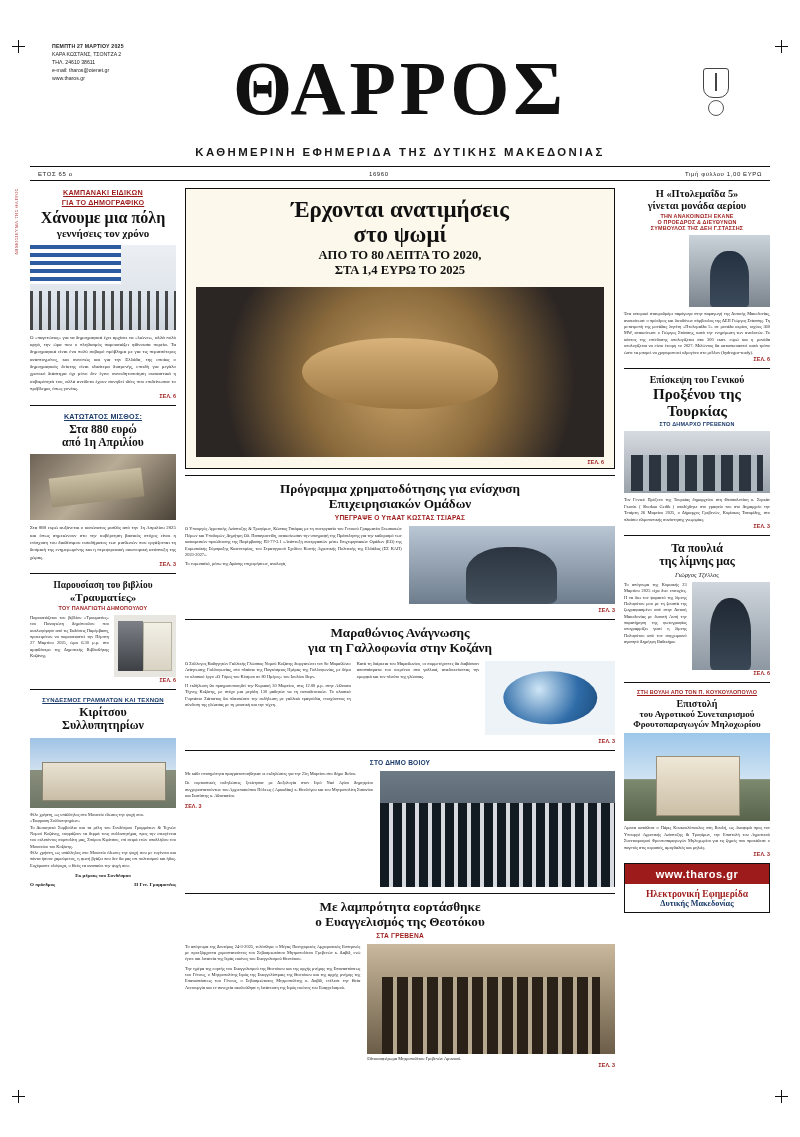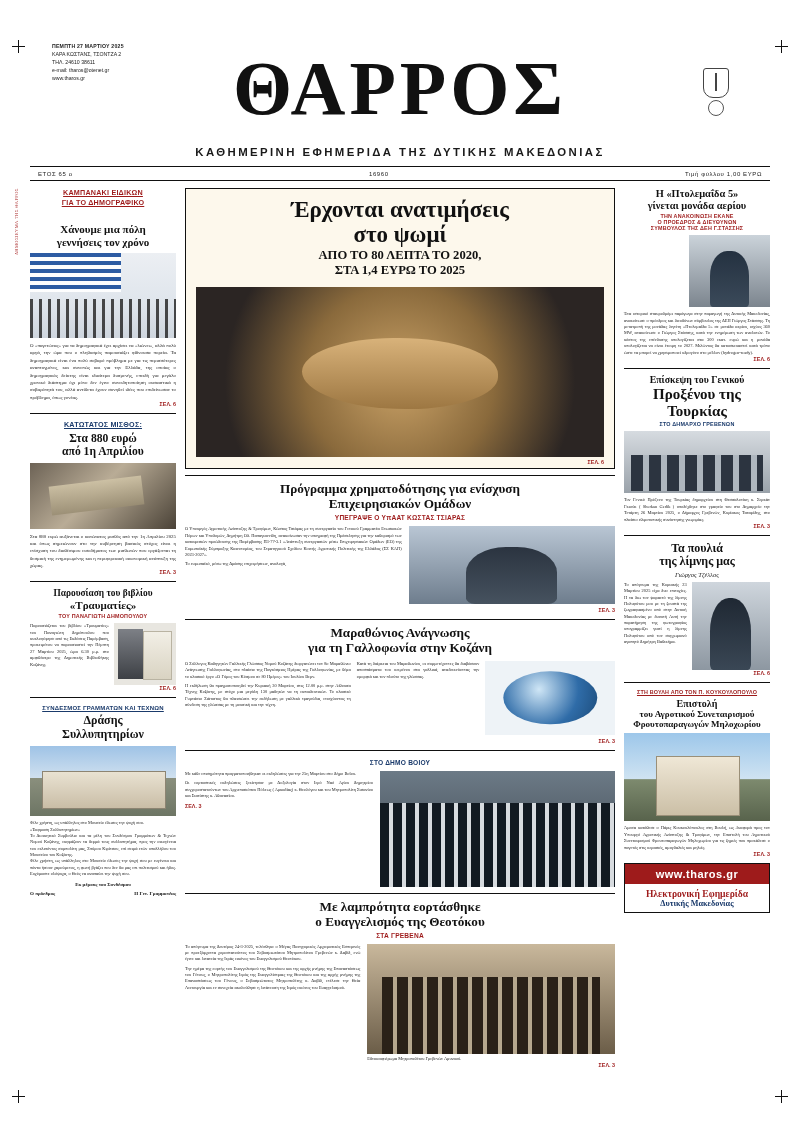--- a/index.html
+++ b/index.html
@@ -260,21 +260,21 @@
   </div>
   <div class="rule-thin"></div>
 
   <div class="grid">
 
     <div class="col">
 
       <div>
         <div class="kicker red">ΚΑΜΠΑΝΑΚΙ ΕΙΔΙΚΩΝ</div>
         <div class="kicker red">ΓΙΑ ΤΟ ΔΗΜΟΓΡΑΦΙΚΟ</div>
-        <div class="ttl-serif" style="font-size:11px;margin-top:16px;">Χάνουμε μια πόλη</div>
+        <div class="ttl-serif" style="font-size:16px;margin-top:2px;">Χάνουμε μια πόλη</div>
         <div class="ttl-serif" style="font-size:11px;">γεννήσεις τον χρόνο</div>
         <div class="ph art-flag" style="height:85px;margin-top:5px;"></div>
         <div class="body-sm" style="margin-top:4px;">Ο «παγετώνας» για τα δημογραφικά έχει αρχίσει να «λιώνει», αλλά πολύ αργά, την ώρα που ο πληθυσμός παρουσιάζει φθίνουσα πορεία. Τα δημογραφικά είναι ένα πολύ σοβαρό πρόβλημα με για τις περισσότερες αναπτυγμένες, και συνεπώς και για την Ελλάδα, της οποίας ο δημογραφικός δείκτης είναι ιδιαίτερα δυσμενής, επειδή για μεγάλο χρονικό διάστημα όχι μόνο δεν έγινε συνειδητοποίηση ουσιαστικά η σοβαρότητά του, αλλά αντίθετα έχουν συνηθεί ιδέες που επιδείνωσαν το πρόβλημα, όπως γονέας.</div>
         <div class="sel">ΣΕΛ. 6</div>
       </div>
 
       <div class="divider"></div>
 
       <div>
         <div class="kicker" style="text-align:center;">ΚΑΤΩΤΑΤΟΣ ΜΙΣΘΟΣ:</div>
@@ -295,21 +295,21 @@
           <div class="body-xs" style="flex:1;">Παρουσιάζεται του βιβλίου «Τραυματίες» του Παναγιώτη Δημόπουλου που κυκλοφόρησε από τις Εκδόσεις Παρέμβαση, προκειμένου να παρουσιαστεί την Πέμπτη 27 Μαρτίου 2025, ώρα 6.30 μ.μ. στο αμφιθέατρο της Δημοτικής Βιβλιοθήκης Κοζάνης.</div>
           <div class="ph art-book" style="width:62px;height:62px;flex:none;"></div>
         </div>
         <div class="sel">ΣΕΛ. 6</div>
       </div>
 
       <div class="divider"></div>
 
       <div>
         <div class="kicker" style="font-size:6px;">ΣΥΝΔΕΣΜΟΣ ΓΡΑΜΜΑΤΩΝ ΚΑΙ ΤΕΧΝΩΝ</div>
-        <div class="ttl-serif" style="font-size:12px;margin-top:2px;">Δράσης</div>
+        <div class="ttl-serif" style="font-size:12px;margin-top:2px;">Κιρίτσου</div>
         <div class="ttl-serif" style="font-size:12px;">Συλλυπητηρίων</div>
         <div class="ph art-bldg" style="height:70px;margin-top:5px;"></div>
         <div class="body-xs" style="margin-top:4px;white-space:pre-line;">Φίλε χρήστη, ως υπάλληλος στο Μουσείο έδωσες την ψυχή σου.
 «Έκφραση Συλλυπητηρίων»
 Το Διοικητικό Συμβούλιο και τα μέλη του Συνδέσμου Γραμμάτων &amp; Τεχνών Νομού Κοζάνης, εκφράζουν τα θερμά τους συλλυπητήρια, προς την οικογένεια του εκλιπόντος συμπολίτη μας, Σπύρου Κιρίτσου, επί σειρά ετών υπαλλήλου του Μουσείου του Κοζάνης.
 Φίλε χρήστη, ως υπάλληλος στο Μουσείο έδωσες την ψυχή σου με ευγένεια και πάντα ήσουν χαρούμενος, η φωνή βγάζει που δεν θα μας επι πολιτισμού και ήθος. Ευχόμαστε ολόψυχα, ο Θεός να αναπαύει την ψυχή σου.</div>
         <div class="centered-small" style="margin-top:4px;">Εκ μέρους του Συνδέσμου</div>
         <div class="sign-row">
           <span>Ο πρόεδρος</span>
           <span>Η Γεν. Γραμματέας</span>

